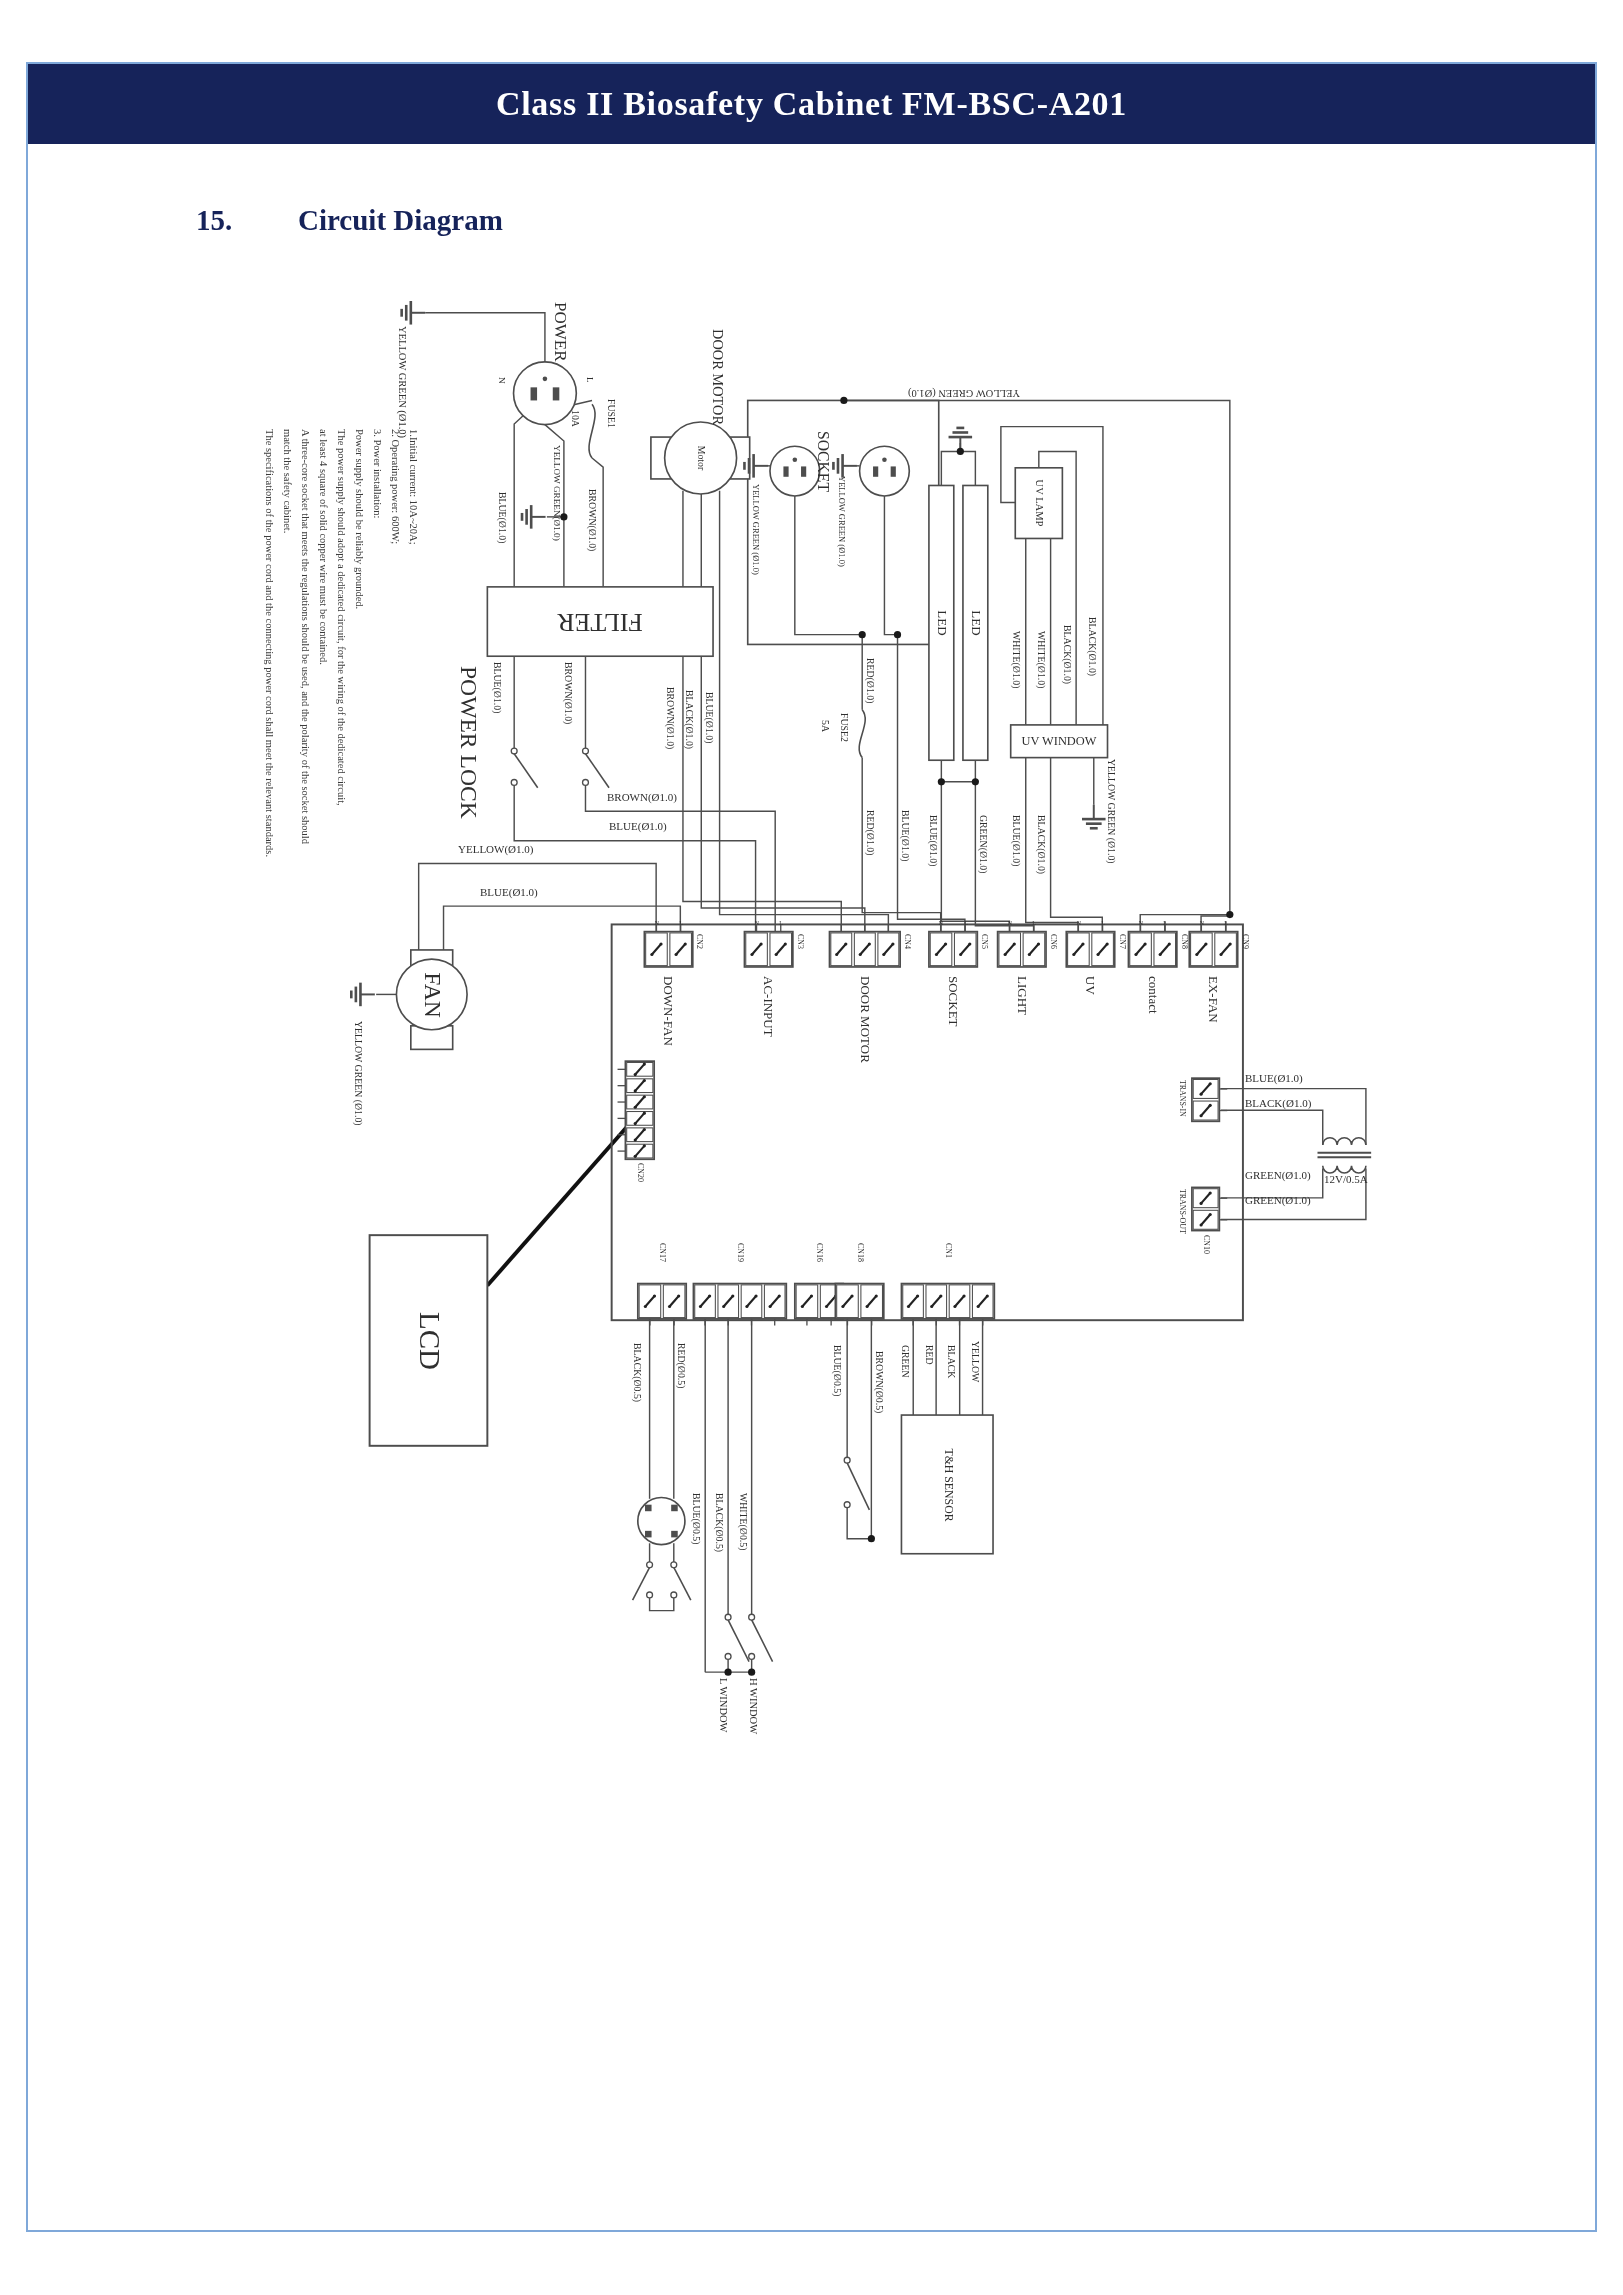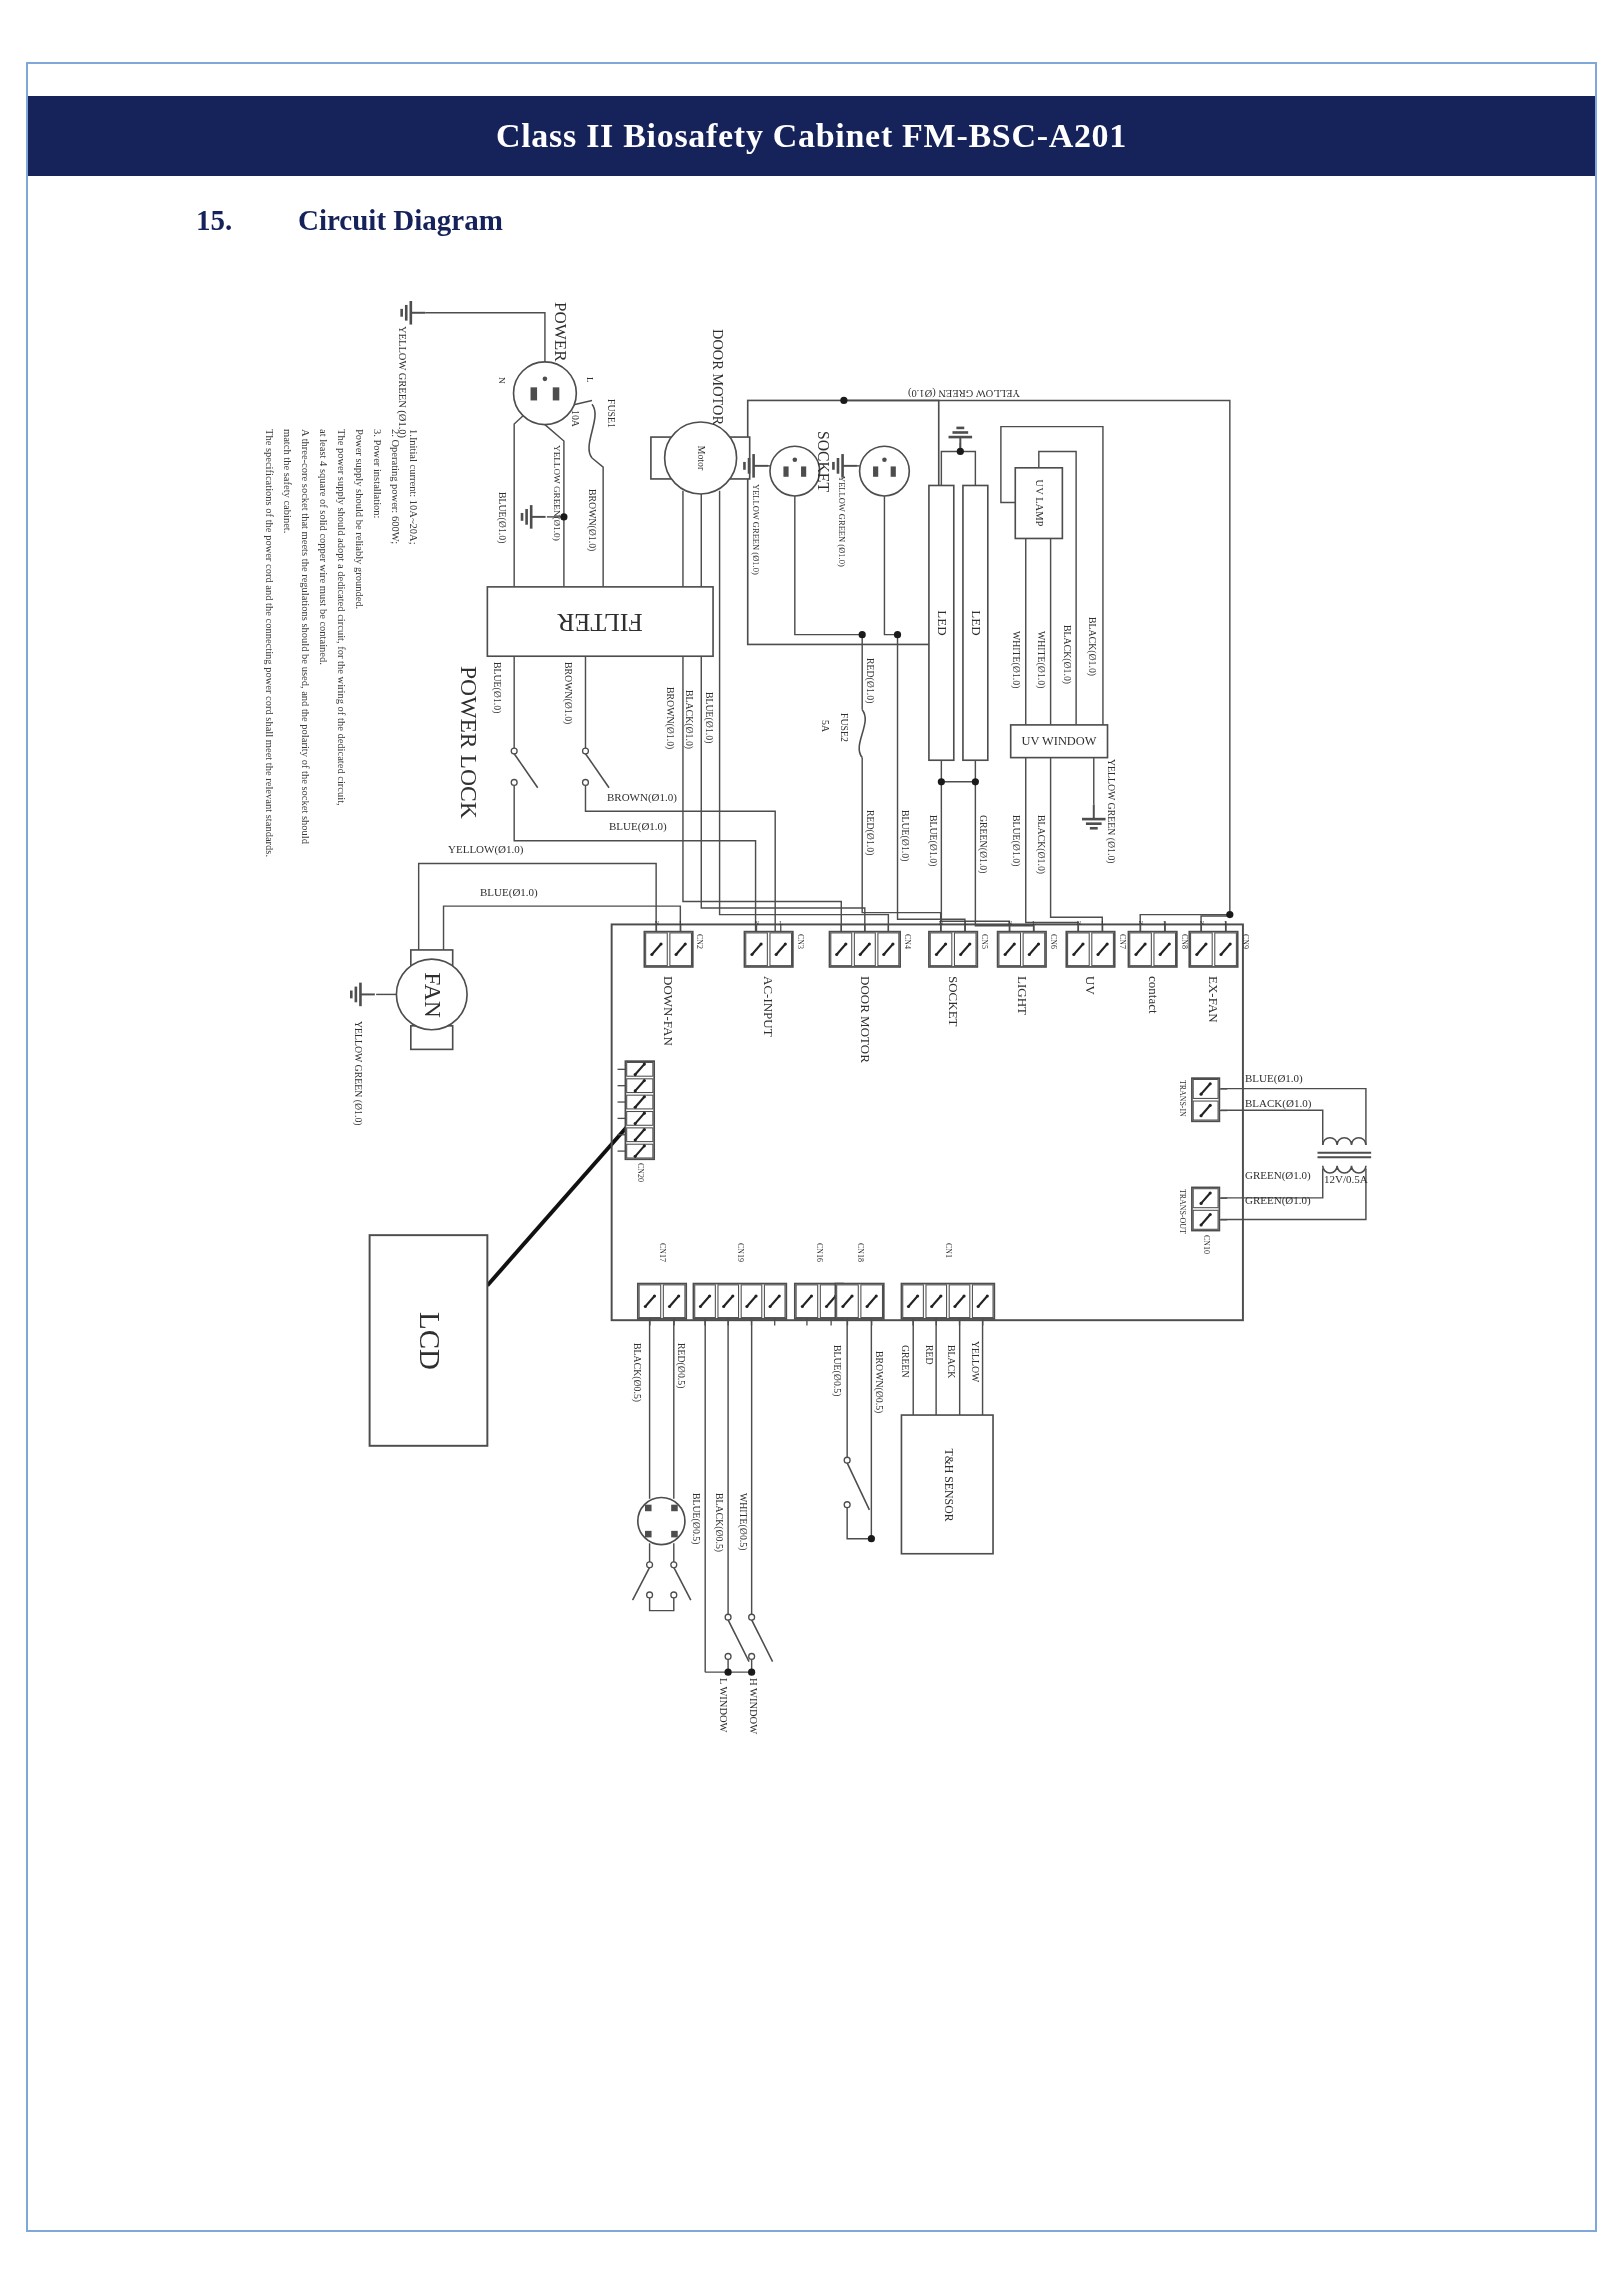--- a/index.html
+++ b/index.html
@@ -1,21 +1,21 @@
 <!DOCTYPE html>
 <html style="font-size:10.5px"><head>
 <meta charset="utf-8">
 <style>
   html,body{margin:0;padding:0;background:#e8e8e8;}
   .page{position:relative;width:1623px;height:2295px;background:#ffffff;overflow:hidden;
         font-family:"Liberation Serif",serif;}
   .page-border{position:absolute;left:26px;top:62px;width:1567px;height:2166px;
                border:2px solid #7fa8d9;}
   .header-bar{position:absolute;left:28px;top:64px;width:1567px;height:80px;background:#16235a;
-              display:flex;align-items:center;justify-content:center;margin-top:32px;}
+              display:flex;align-items:center;justify-content:center;}
   .header-bar span{color:#ffffff;font-size:34px;font-weight:bold;letter-spacing:0.7px;}
   .sec-num{position:absolute;left:196px;top:204px;font-size:29px;font-weight:bold;color:#16235a;}
   .sec-title{position:absolute;left:298px;top:204px;font-size:29px;font-weight:bold;color:#16235a;}
   #diagram{position:absolute;left:0;top:0;width:1623px;height:2295px;}
   #dsvg{position:absolute;left:0;top:0;}
   .l{position:absolute;white-space:nowrap;color:#2f2f2f;line-height:1;}
   .r90{transform:rotate(90deg);transform-origin:0 0;}
   .r180{transform:rotate(180deg);}
   .cl{transform:translate(-50%,-50%);}
   .notes{position:absolute;left:422px;top:429px;width:553px;transform:rotate(90deg);
@@ -548,21 +548,21 @@
       <div class="l r90" style="font-size: 9.8px; left: 580px; top: 410px;">10A</div>
       <div class="l r90" style="font-size: 10.5px; left: 407px; top: 326px;">YELLOW GREEN (Ø1.0)</div>
       <div class="l r90" style="font-size: 9.8px; left: 507px; top: 492px;">BLUE(Ø1.0)</div>
       <div class="l r90" style="font-size: 9.2px; left: 561px; top: 445px;">YELLOW GREEN(Ø1.0)</div>
       <div class="l r90" style="font-size: 9.8px; left: 597px; top: 489px;">BROWN(Ø1.0)</div>
       <div class="l r90" style="font-size: 9.8px; left: 502px; top: 662px;">BLUE(Ø1.0)</div>
       <div class="l r90" style="font-size: 9.8px; left: 573px; top: 662px;">BROWN(Ø1.0)</div>
       <div class="l r90" style="font-size: 23.6px; left: 480px; top: 666px;">POWER LOCK</div>
       <div class="l" style="font-size: 11px; left: 607px; top: 792px;">BROWN(Ø1.0)</div>
       <div class="l" style="font-size: 11px; left: 609px; top: 821px;">BLUE(Ø1.0)</div>
-      <div class="l" style="font-size: 11px; left: 448px; top: 844px;">YELLOW(Ø1.0)</div>
+      <div class="l" style="font-size: 11px; left: 458px; top: 844px;">YELLOW(Ø1.0)</div>
       <div class="l" style="font-size: 11px; left: 480px; top: 887px;">BLUE(Ø1.0)</div>
       <div class="l r90" style="font-size: 14.4px; left: 725px; top: 329px;">DOOR MOTOR</div>
       <div class="l r90" style="font-size: 9.8px; left: 675px; top: 687px;">BROWN(Ø1.0)</div>
       <div class="l r90" style="font-size: 9.8px; left: 694px; top: 690px;">BLACK(Ø1.0)</div>
       <div class="l r90" style="font-size: 9.8px; left: 714px; top: 692px;">BLUE(Ø1.0)</div>
       <div class="l r90" style="font-size: 15.7px; left: 831px; top: 431px;">SOCKET</div>
       <div class="l r90" style="font-size: 8.5px; left: 760px; top: 484px;">YELLOW GREEN (Ø1.0)</div>
       <div class="l r90" style="font-size: 8.5px; left: 846px; top: 476px;">YELLOW GREEN (Ø1.0)</div>
       <div class="l r90" style="font-size: 9.8px; left: 875px; top: 658px;">RED(Ø1.0)</div>
       <div class="l r90" style="font-size: 9.8px; left: 849px; top: 713px;">FUSE2</div>

